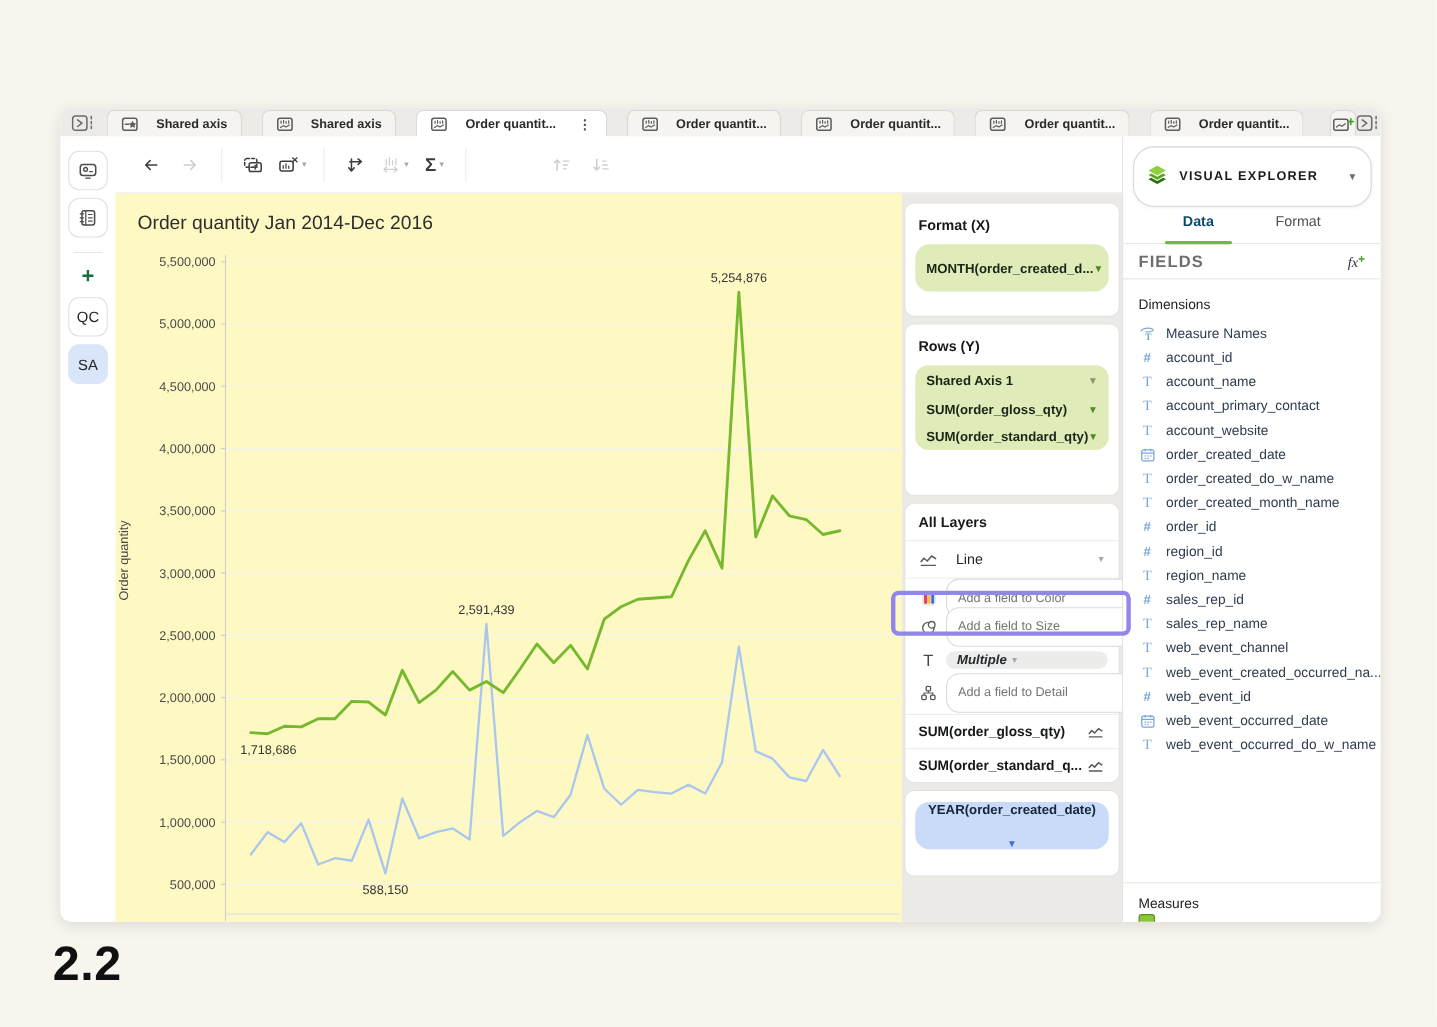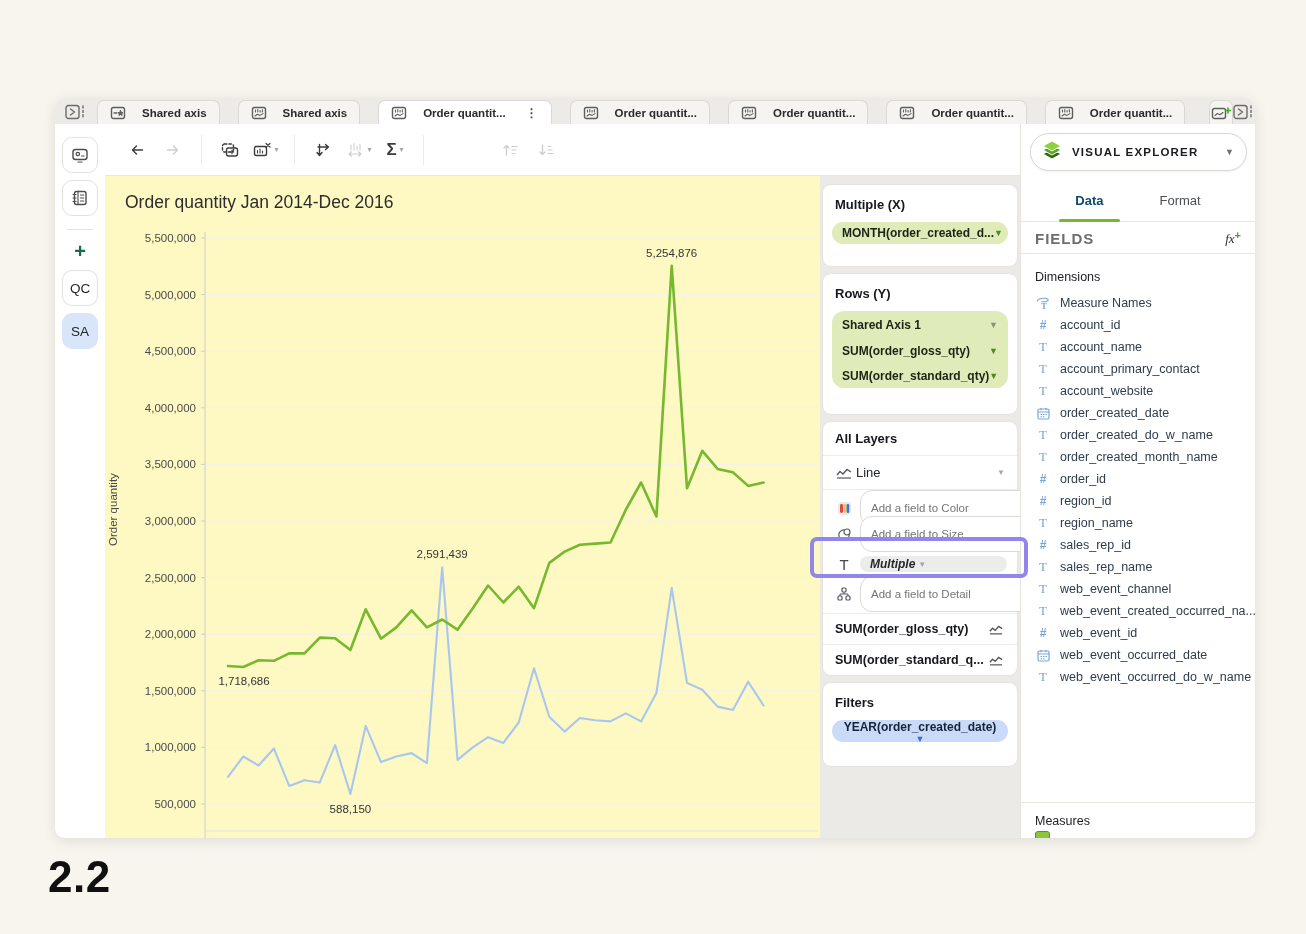--- a/index.html
+++ b/index.html
@@ -53,54 +53,54 @@
   .canvas { width:715px; flex:none; position:relative; background:#fef9c3; }
   .chart-title { position:absolute; left:20px; top:16px; font-size:17.5px; font-weight:500; color:#2d2d2d; }
   .ylab { position:absolute; left:2px; top:370px; transform:rotate(-90deg); transform-origin:left top;
           font-size:11.5px; color:#4a4a4a; white-space:nowrap; }
 
   
   .shelf { width:200px; flex:none; background:#eceae6; padding:9px 3px 0; display:flex; flex-direction:column; gap:8px; overflow:hidden; }
   .card { background:#fff; border-radius:8px; box-shadow:0 0 0 1px #e5e3df; }
   .card-h { font-size:13px; font-weight:700; color:#16181d; padding:12px 12px 0; }
   .card-pad { padding:10px 9px 14px; }
-  .pill { height:22px; border-radius:13px; display:flex; align-items:center; padding:0 10px;
+  .pill { height:43px; border-radius:13px; display:flex; align-items:center; padding:0 10px;
           font-size:12px; font-weight:700; color:#1c2415; cursor:pointer; }
   .pill .sp { flex:1; }
   .pill-green { background:#dfecb9; }
   .pill-blue  { background:#c9dbf8; color:#16243a;flex-direction:column; }
   .caret-green { color:#4e8a1e; font-size:9px; }
   .caret-blue { color:#3e6fd2; font-size:9px; }
   .caret-grey { color:#8b9376; font-size:9px; }
   .rows-block { background:#dfecb9; border-radius:12px; overflow:hidden; }
   .rows-block .pill { background:transparent; height:25px; }
 
   .layers .hdr { padding:9px 12px; font-size:13px; font-weight:700; color:#16181d; border-bottom:1px solid #efedea; }
-  .mark-row { display:flex; align-items:center; gap:3px; padding:0 12px; height:34px; border-bottom:1px solid #efedea; font-size:13px; color:#22252a; cursor:pointer; }
+  .mark-row { display:flex; align-items:center; gap:16px; padding:0 12px; height:34px; border-bottom:1px solid #efedea; font-size:13px; color:#22252a; cursor:pointer; }
   .mark-row .sp { flex:1; }
   .mark-icon { width:18px; display:flex; justify-content:center; color:#55585e; flex:none; }
   .drop-row { display:flex; align-items:center; gap:7px; padding:2px 10px 2px 12px; height:26px; }
   .drop-row input { flex:1; height:36px; border:1px solid #dcdad6; border-radius:12px; padding:0 10px;
                     font-size:11.5px; color:#9d9b97; font-family:inherit; background:#fff; outline:none; }
   .label-row { height:34px; }
   .label-pill { flex:1; height:16px; background:#ececeb; border-radius:13px; display:flex; align-items:center; padding:0 10px;
                 font-size:12px; font-weight:700; font-style:italic; color:#25282d; cursor:pointer; }
   .tee { font-size:15px; color:#44474c; font-weight:500; }
   .sum-row { display:flex; align-items:center; padding:0 12px; height:31px; border-top:1px solid #efedea;
              font-size:12.5px; font-weight:700; color:#16181d; }
   .sum-row .sp { flex:1; }
   .pad6 { padding:5px 0 6px; }
 
   
   .hl-box { position:absolute; left:810px; top:537px; width:218px; height:41px;
             border:4px solid #9186ea; border-radius:7px; z-index:30; pointer-events:none; }
 
   
   .rpanel { flex:1; background:#fff; border-left:1px solid #e7e4df; position:relative; }
-  .ve-pill { position:absolute; left:9px; right:8px; top:9px; height:38px; border:1px solid #dad7d2; border-radius:19px;
+  .ve-pill { position:absolute; left:9px; right:8px; top:9px; height:55px; border:1px solid #dad7d2; border-radius:19px;
              background:#fff; box-shadow:0 1px 3px rgba(0,0,0,.06); display:flex; align-items:center; padding:0 12px 0 8px; cursor:pointer; }
   .ve-name { flex:1; font-size:11.5px; font-weight:700; letter-spacing:1.2px; color:#191b1e; margin-left:7px; }
   .ve-caret { font-size:9px; color:#6f6f6f; }
   .dftabs { position:absolute; left:0; right:0; top:56px; height:42px; border-bottom:1px solid #e9e6e1;
             display:flex; justify-content:center; gap:52px; }
   .dftab { font-size:13px; color:#4c4f54; display:flex; align-items:center; padding:0 2px; position:relative; cursor:pointer; }
   .dftab.active { font-weight:700; color:#0c4a6e; }
   .dftab.active::after { content:""; position:absolute; left:-14px; right:-14px; bottom:-1px; height:3px; background:#76b82e; border-radius:2px; }
   .fieldsbar { position:absolute; left:0; right:0; top:99px; height:31px; border-bottom:1px solid #e9e6e1;
                display:flex; align-items:center; padding:0 14px; }
@@ -361,33 +361,33 @@
                   <text x="139" y="509.0447448" text-anchor="middle" fill="#353535" font-size="11.5" font-family="&quot;Liberation Sans&quot;, sans-serif">1,718,686</text>
                   <text x="337.20000000000005" y="382.24910520000003" text-anchor="middle" fill="#353535" font-size="11.5" font-family="&quot;Liberation Sans&quot;, sans-serif">2,591,439</text>
                   <text x="245.4" y="637.02142" text-anchor="middle" fill="#353535" font-size="11.5" font-family="&quot;Liberation Sans&quot;, sans-serif">588,150</text>
                 </svg>
               </div>
           </div>
 
           <div class="shelf">
 
             <div class="card">
-              <div class="card-h">Multiple (X)</div>
+              <div class="card-h">Format (X)</div>
               <div class="card-pad" style="padding-bottom:22px;">
                 <div class="pill pill-green">
                   <span>MONTH(order_created_d...</span>
                     <span class="sp"></span>
                   <span class="caret-green">▼</span>
                 </div>
               </div>
             </div>
 
             <div class="card">
               <div class="card-h">Rows (Y)</div>
-              <div class="card-pad" style="padding-bottom:26px;">
+              <div class="card-pad" style="padding-bottom:41px;">
                 <div class="rows-block">
                   <div class="pill" style="height:27px;">
                     <span>Shared Axis 1</span>
                       <span class="sp"></span>
                     <span class="caret-grey">▼</span>
                   </div>
                   <div class="pill">
                     <span>SUM(order_gloss_qty)</span>
                       <span class="sp"></span>
                     <span class="caret-green">▼</span>
@@ -471,21 +471,20 @@
                 <span class="mark-icon">
                   <svg width="14" height="11" viewBox="0 0 16 12">
                       <path d="M1 8 L4 4.5 L7 7 L11 2.5 L15 5" fill="none" stroke="#55585e" stroke-width="1.6"></path>
                       <path d="M1 11 H15" stroke="#55585e" stroke-width="1.4"></path>
                     </svg>
                 </span>
               </div>
             </div>
 
             <div class="card">
-              <div class="card-h">Filters</div>
               <div class="card-pad" style="padding-bottom:24px;">
                 <div class="pill pill-blue">
                   <span>YEAR(order_created_date)</span>
                     <span class="sp"></span>
                   <span class="caret-blue">▼</span>
                 </div>
               </div>
             </div>
 
           </div>

